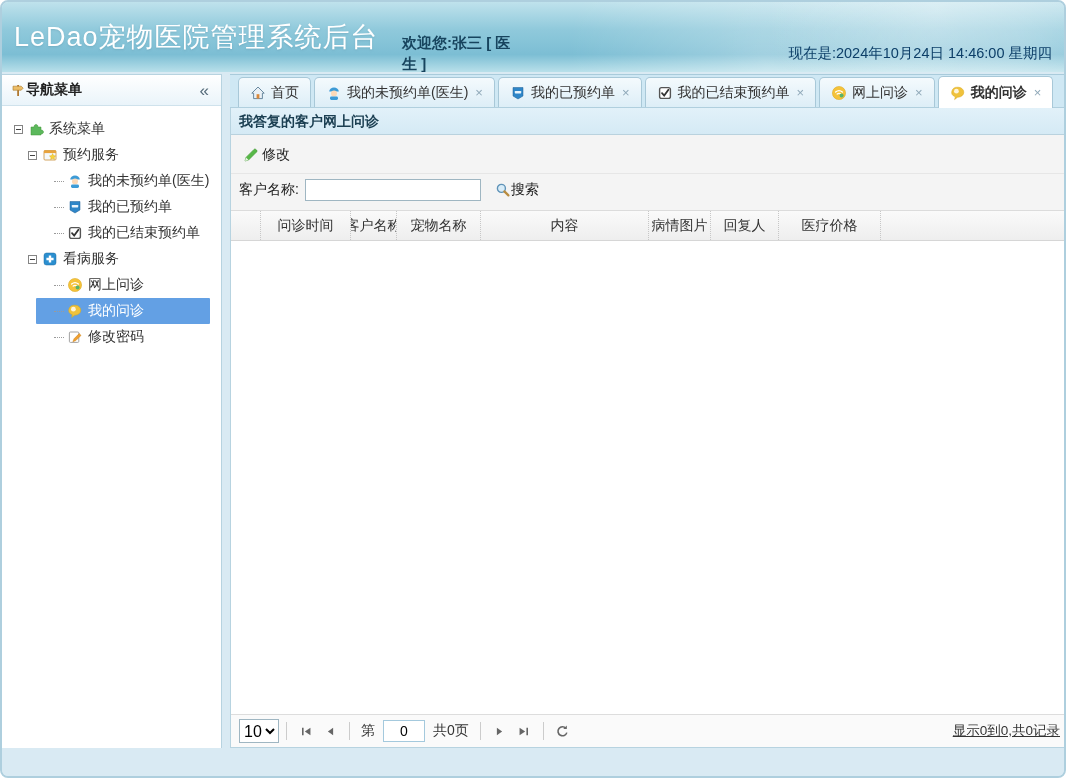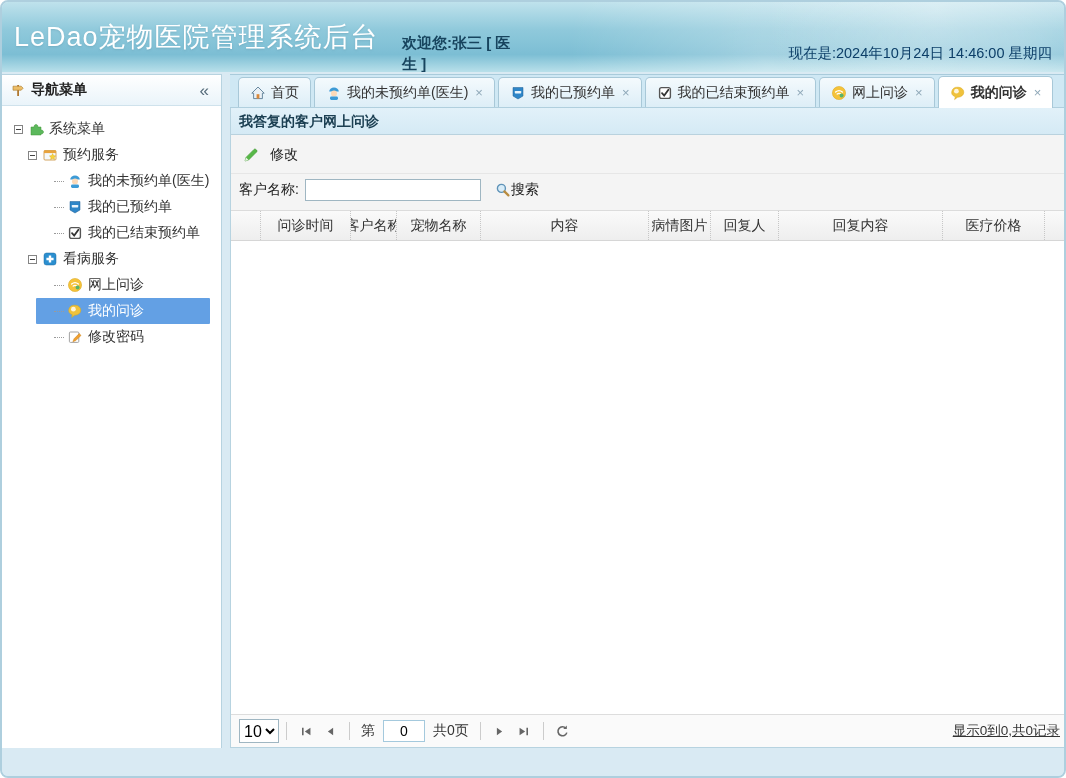--- a/index.html
+++ b/index.html
@@ -19,21 +19,21 @@
   }
   .banner-title { position:absolute; left:12px; top:17px; font-size:27px; color:#ffffff; letter-spacing:1px; text-shadow:0 1px 2px rgba(90,140,160,.35); }
   .welcome { position:absolute; left:400px; top:30px; width:114px; font-size:15px; font-weight:bold; color:#17445e; line-height:1.4; }
   .datetime { position:absolute; right:12px; top:42px; font-size:14.5px; color:#0d3f68; }
   
   .sidebar { position:absolute; left:0; top:72px; width:220px; height:674px; background:#fff; border-right:1px solid #b7d3e0; border-top:1px solid #b7d3e0; }
   .main { position:absolute; left:228px; top:72px; width:838px; height:674px; display:flex; flex-direction:column; }
   .footerbar { position:absolute; left:0; top:746px; width:100%; height:30px; background:#d9eaf3; }
   
   .side-header { height:31px; display:flex; align-items:center; padding:0 8px; background:linear-gradient(180deg,#ffffff,#eaf4fa); border-bottom:1px solid #cfe2ec; }
-  .side-header .ttl { font-size:14px; font-weight:bold; color:#222; margin-left:5px; flex:1; }
+  .side-header .ttl { font-size:14px; font-weight:bold; color:#222; flex:1; }
   .collapse { font-size:17px; color:#556b7a; cursor:pointer; line-height:1; padding:0 4px; }
   .tree { padding-top:10px; }
   .trow { height:26px; display:flex; align-items:center; font-size:14px; color:#333; cursor:pointer; white-space:nowrap; }
   .trow .lbl { margin-left:5px; }
   .d0 { padding-left:12px; }
   .d1 { padding-left:26px; }
   .d2 { margin-left:34px; padding-left:18px; }
   .d2.selected { background:#63a0e4; color:#fff; width:174px; border-radius:1px; }
   .expbox { width:9px; height:9px; border:1px solid #848484; background:#fff; position:relative; margin-right:5px; flex:none; }
   .expbox::after { content:""; position:absolute; left:1px; right:1px; top:3px; border-top:1px solid #444; }
@@ -45,21 +45,21 @@
     display:flex; align-items:center; gap:5px; height:30px; padding:0 11px; margin-right:3px;
     background:linear-gradient(180deg,#f4fafd,#ddeef7); border:1px solid #a8c8d8; border-bottom:none;
     border-radius:5px 5px 0 0; font-size:14px; color:#333; cursor:pointer; position:relative;
   }
   .tab.active { background:#fff; font-weight:bold; margin-bottom:-1px; height:32px; }
   .tab .x { font-size:13px; color:#8fa8b8; font-weight:normal; margin-left:2px; }
   
   .panel { flex:1; display:flex; flex-direction:column; background:#fff; border-left:1px solid #b7d3e0; border-bottom:1px solid #b7d3e0; overflow:hidden; }
   .panel-title { height:27px; line-height:26px; padding-left:8px; background:linear-gradient(180deg,#e2f1f9,#d5eaf5); border-bottom:1px solid #b9d2de; font-size:14px; font-weight:bold; color:#1b3f52; }
   .toolbar { background:#f4f4f4; padding:9px 8px 6px 8px; border-bottom:1px solid #e6e6e6; }
-  .tool-btn { display:inline-flex; align-items:center; gap:11px; font-size:14px; color:#222; cursor:pointer; padding:2px 4px; border-radius:3px; }
+  .tool-btn { display:inline-flex; align-items:center; gap:3px; font-size:14px; color:#222; cursor:pointer; padding:2px 4px; border-radius:3px; }
   .searchrow { background:#f4f4f4; padding:5px 8px 9px 8px; border-bottom:1px solid #dcdcdc; display:flex; align-items:center; font-size:14px; color:#222; }
   .searchrow input { width:176px; height:22px; border:1px solid #9fb6c2; margin-left:6px; font-size:13px; padding:0 4px; background:#fff; }
   .search-btn { display:inline-flex; align-items:center; margin-left:14px; cursor:pointer; }
   
   .thead { display:flex; height:30px; background:linear-gradient(180deg,#fafafa,#eeeeee); border-bottom:1px solid #d6d6d6; }
   .th { display:flex; align-items:center; justify-content:center; font-size:14px; color:#333; border-right:1px dotted #c7c7c7; overflow:hidden; white-space:nowrap; flex:none; }
   .tbody { flex:1; background:#fff; }
   
   .pager { height:33px; border-top:1px solid #ddd; background:#fafafa; display:flex; align-items:center; padding:0 8px; }
   .pager .sep { width:1px; height:18px; background:#ccc; margin:0 7px; }
@@ -295,21 +295,20 @@
       </div>
 
       <div class="thead">
         <div class="th" style="width:30px"></div>
         <div class="th" style="width:90px">问诊时间</div>
         <div class="th" style="width:46px">客户名称</div>
         <div class="th" style="width:84px">宠物名称</div>
         <div class="th" style="width:168px">内容</div>
         <div class="th" style="width:62px">病情图片</div>
         <div class="th" style="width:68px">回复人</div>
-        <div class="th" style="width:164px">回复内容</div>
         <div class="th" style="width:102px">医疗价格</div>
         <div class="th" style="flex:1; border-right:none"></div>
       </div>
 
       <div class="tbody"></div>
 
       <div class="pager">
         <select class="psize">
           <option>10</option>
         </select>

